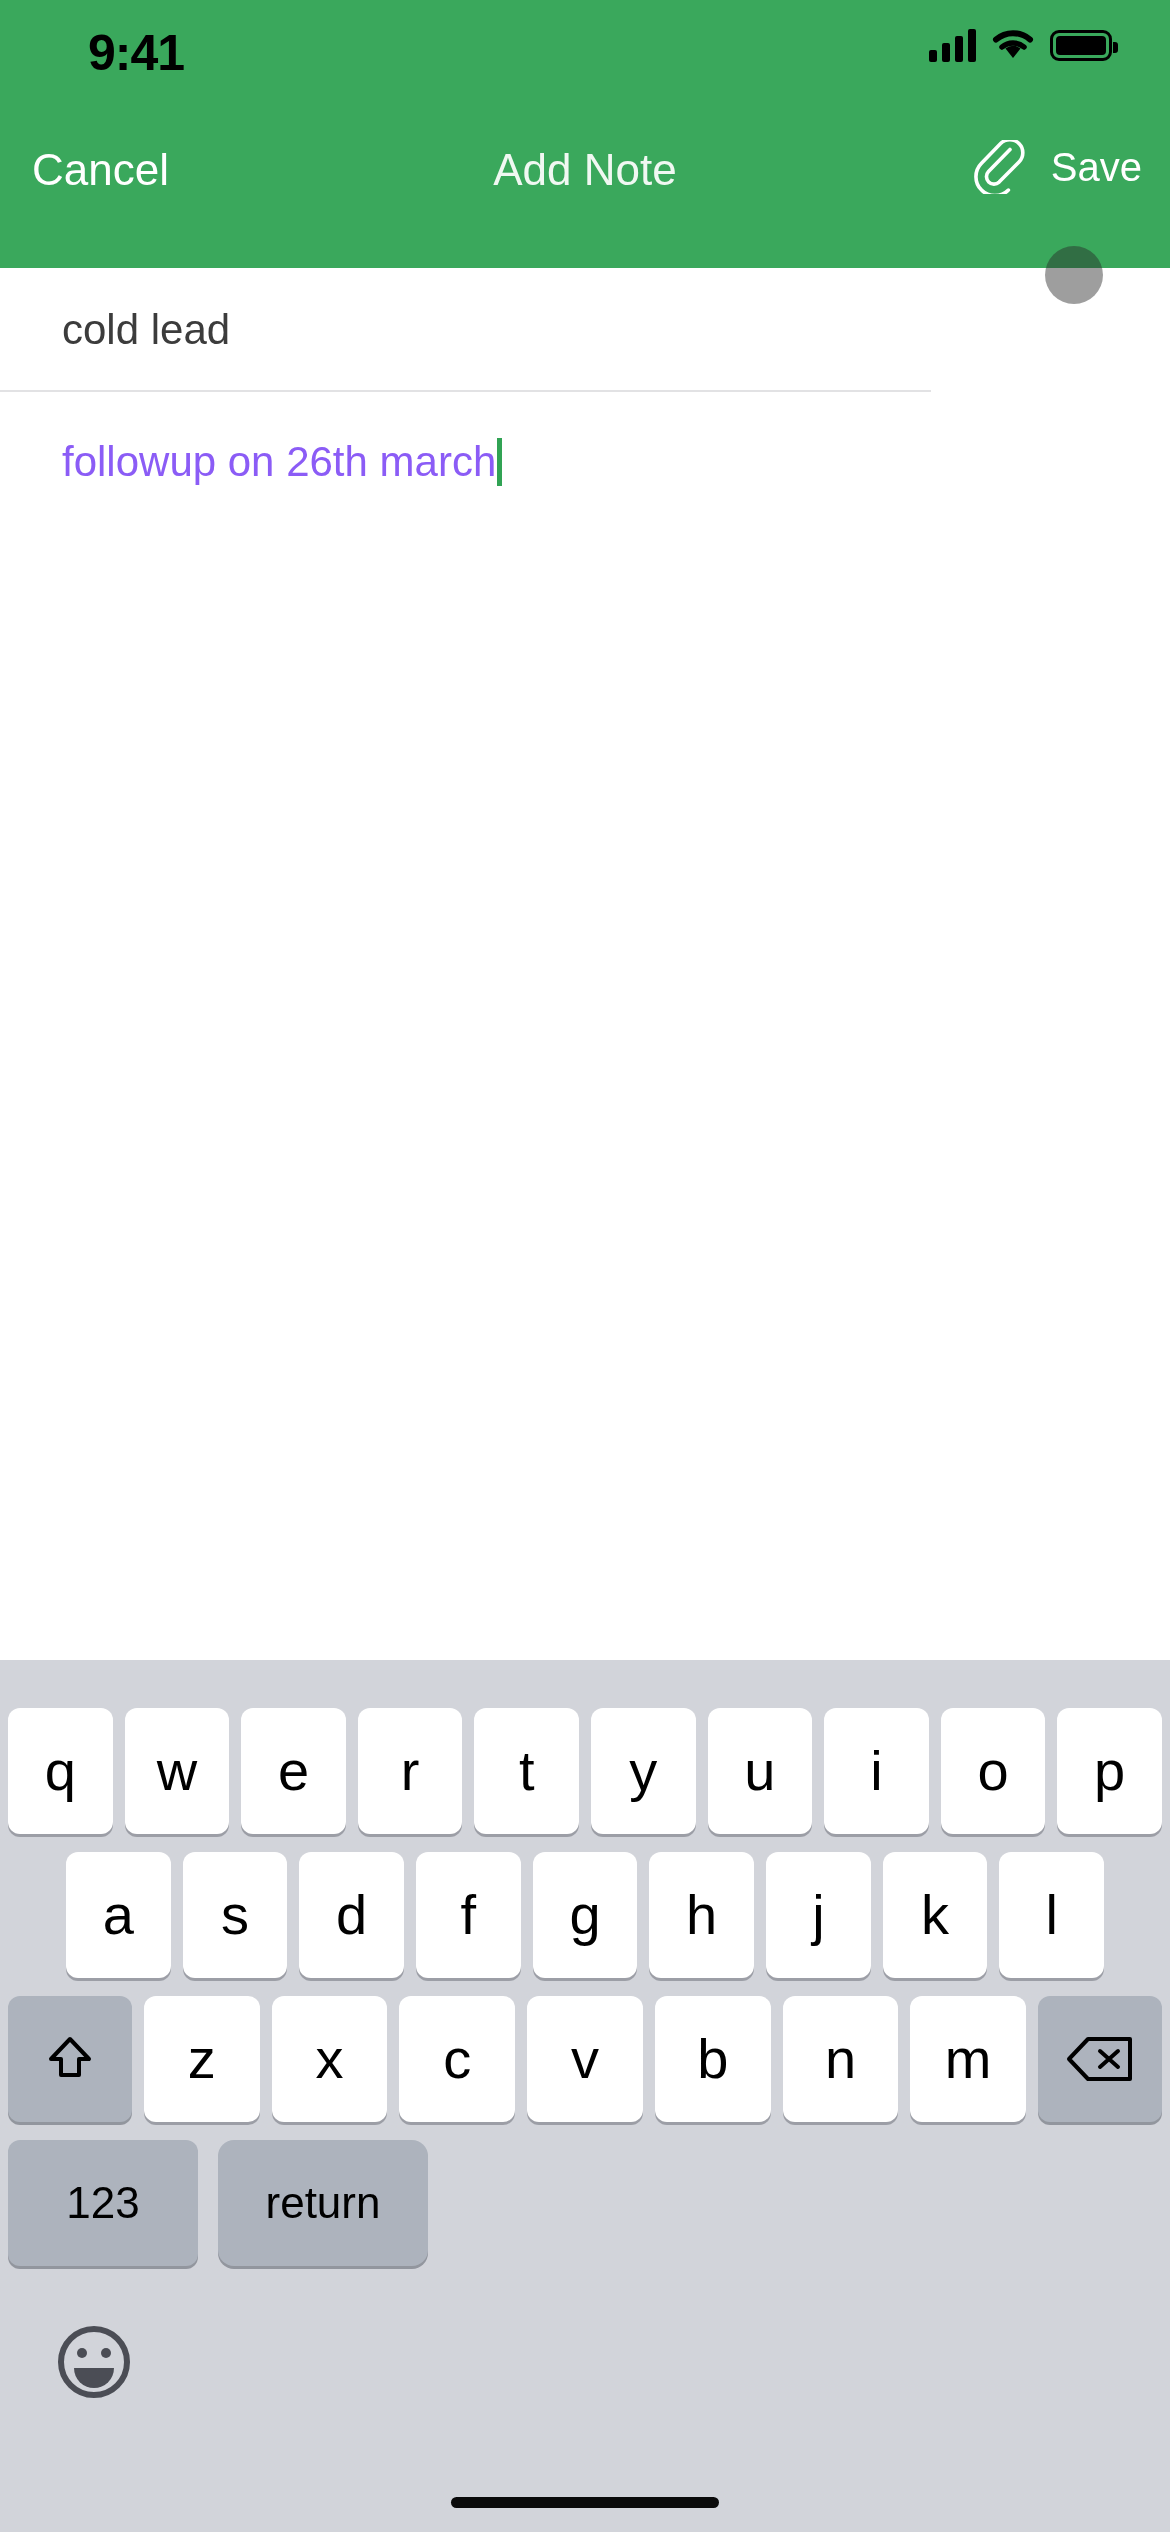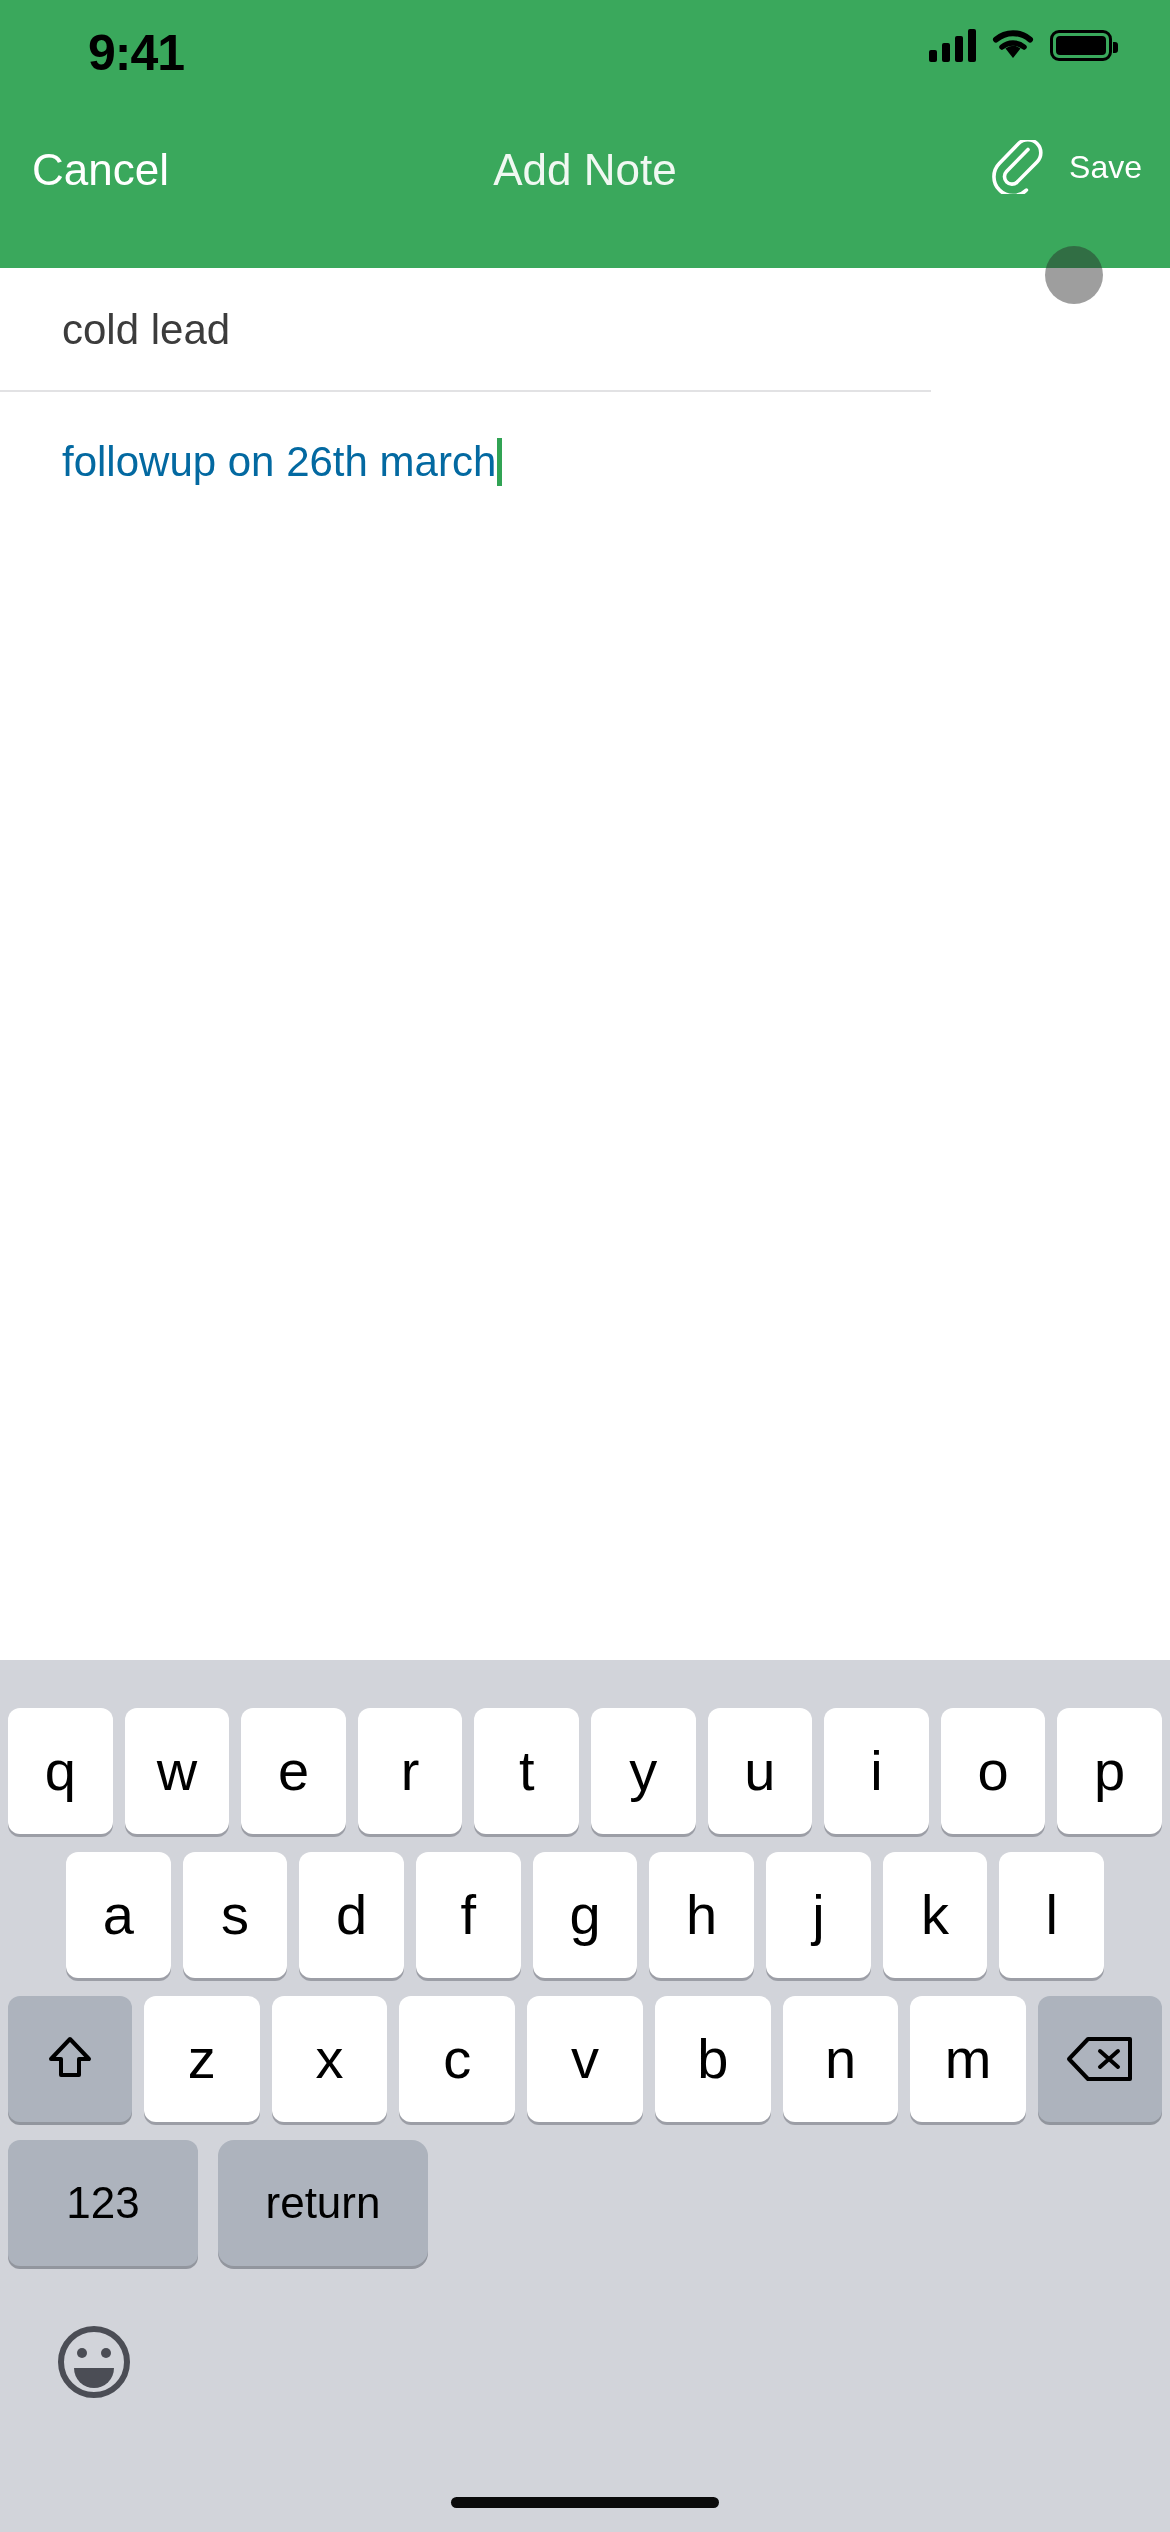--- a/index.html
+++ b/index.html
@@ -54,21 +54,21 @@
   }
   .nav-title {
     position:absolute; left:0; top:48px; width:1170px;
     text-align:center; font-size:44px; color:#f0f8f2; line-height:1;
   }
   .nav-right {
     position:absolute; right:28px; top:40px;
     display:flex; align-items:center; gap:26px;
   }
   .clip-icon { width:54px; height:54px; display:block; }
-  .nav-save { font-size:32px; color:#ffffff; line-height:1; }
+  .nav-save { font-size:40px; color:#ffffff; line-height:1; }
 
   
   .touch-dot {
     position:absolute; left:1045px; top:246px;
     width:58px; height:58px; border-radius:50%;
     background:rgba(40,40,40,0.45);
   }
 
   
   .field-title {
@@ -78,21 +78,21 @@
   .field-title .val {
     position:absolute; left:62px; top:38px;
     font-size:42px; color:#3c3c3c;
   }
   .field-body {
     position:absolute; left:0; top:394px; width:1170px; height:1266px;
     background:#ffffff;
   }
   .field-body .val {
     position:absolute; left:62px; top:44px;
-    font-size:42px; color:#0369a1; white-space:pre;
+    font-size:42px; color:#8b5cf6; white-space:pre;
   }
   .caret {
     display:inline-block; width:5px; height:48px;
     background:#31a354; vertical-align:-10px; margin-left:1px;
   }
 
   
   .keyboard {
     position:absolute; left:0; top:1660px; width:1170px; height:872px;
     background:#d2d4da;

